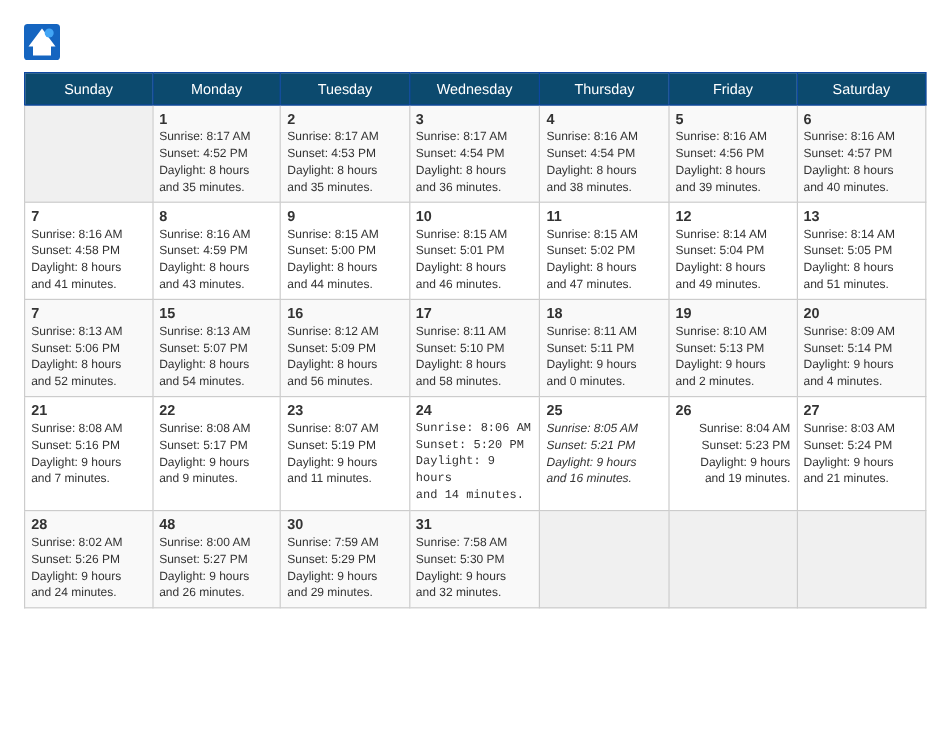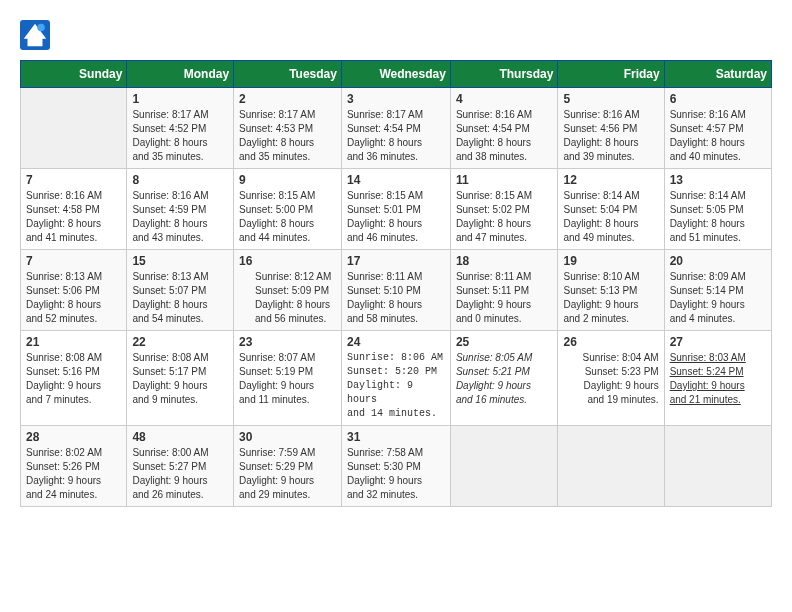--- a/index.html
+++ b/index.html
@@ -46,26 +46,26 @@
     .calendar-subtitle {
       font-size: 14px;
       color: #555;
     }
     table {
       width: 100%;
       border-collapse: collapse;
       font-size: 11px;
     }
     thead tr th {
-      background-color: #15803d;
+      background-color: #0c4a6e;
       color: #fff;
       padding: 6px 4px;
-      text-align: right;
+      text-align: center;
       font-size: 12px;
-      font-weight: bold;
+      font-weight: normal;
       border: 1px solid #0d47a1;
     }
     tbody tr td {
       vertical-align: top;
       padding: 4px 5px;
       border: 1px solid #ccc;
       height: 80px;
       width: 113px;
       color: #333;
     }
@@ -185,21 +185,21 @@
 and 43 minutes.</div>
         </td>
         <td>
           <span class="day-number">9</span>
           <div class="day-info" style="white-space: pre-line;">Sunrise: 8:15 AM
 Sunset: 5:00 PM
 Daylight: 8 hours
 and 44 minutes.</div>
         </td>
         <td>
-          <span class="day-number">14</span>
+          <span class="day-number">10</span>
           <div class="day-info" style="white-space: pre-line;">Sunrise: 8:15 AM
 Sunset: 5:01 PM
 Daylight: 8 hours
 and 46 minutes.</div>
         </td>
         <td>
           <span class="day-number">11</span>
           <div class="day-info" style="white-space: pre-line;">Sunrise: 8:15 AM
 Sunset: 5:02 PM
 Daylight: 8 hours
@@ -230,21 +230,21 @@
         </td>
         <td>
           <span class="day-number">15</span>
           <div class="day-info" style="white-space: pre-line;">Sunrise: 8:13 AM
 Sunset: 5:07 PM
 Daylight: 8 hours
 and 54 minutes.</div>
         </td>
         <td>
           <span class="day-number">16</span>
-          <div class="day-info" style="white-space: pre-line; margin-left: 16px;">Sunrise: 8:12 AM
+          <div class="day-info" style="white-space: pre-line;">Sunrise: 8:12 AM
 Sunset: 5:09 PM
 Daylight: 8 hours
 and 56 minutes.</div>
         </td>
         <td>
           <span class="day-number">17</span>
           <div class="day-info" style="white-space: pre-line;">Sunrise: 8:11 AM
 Sunset: 5:10 PM
 Daylight: 8 hours
 and 58 minutes.</div>
@@ -309,21 +309,21 @@
         </td>
         <td>
           <span class="day-number">26</span>
           <div class="day-info" style="white-space: pre-line; text-align: right;">Sunrise: 8:04 AM
 Sunset: 5:23 PM
 Daylight: 9 hours
 and 19 minutes.</div>
         </td>
         <td>
           <span class="day-number">27</span>
-          <div class="day-info" style="white-space: pre-line; text-decoration: underline;">Sunrise: 8:03 AM
+          <div class="day-info" style="white-space: pre-line;">Sunrise: 8:03 AM
 Sunset: 5:24 PM
 Daylight: 9 hours
 and 21 minutes.</div>
         </td>
       </tr>
       <tr>
         <td>
           <span class="day-number">28</span>
           <div class="day-info" style="white-space: pre-line;">Sunrise: 8:02 AM
 Sunset: 5:26 PM

